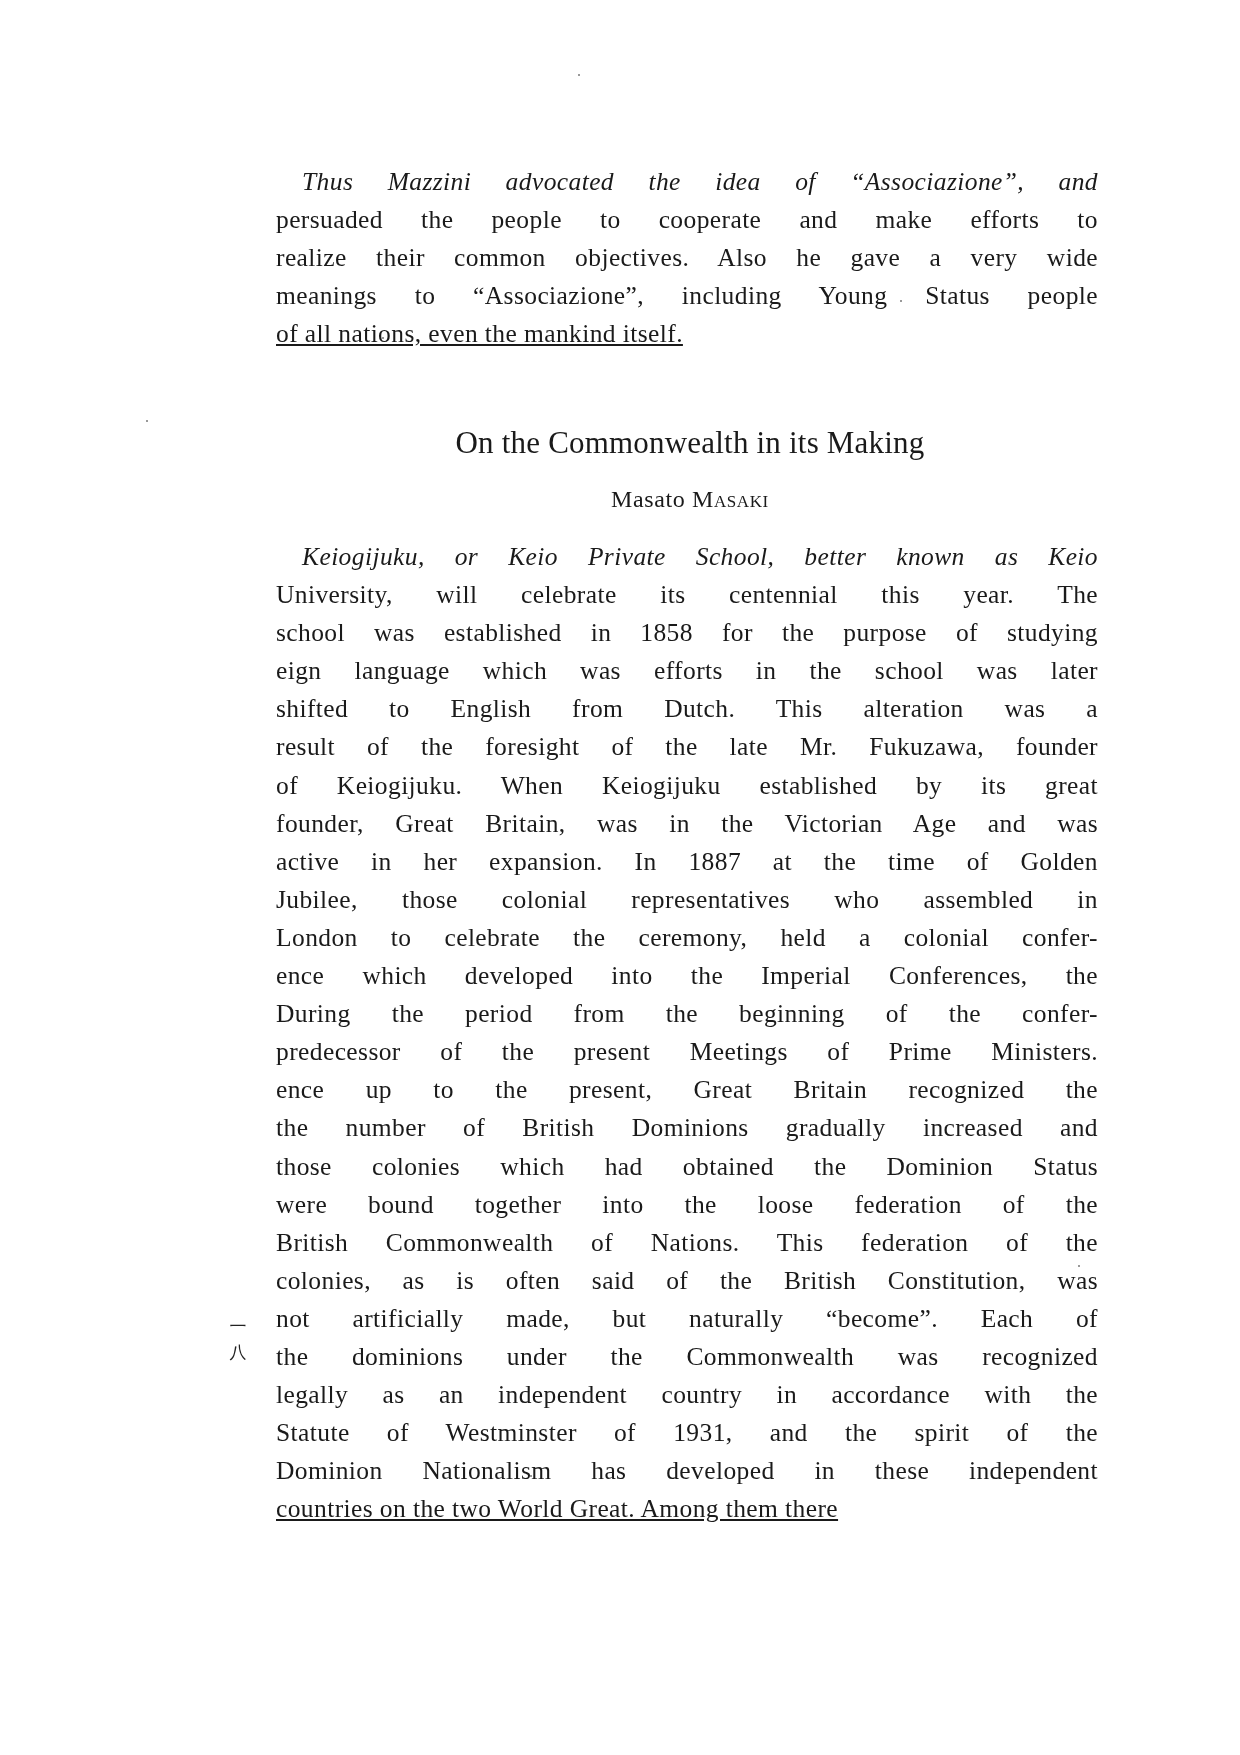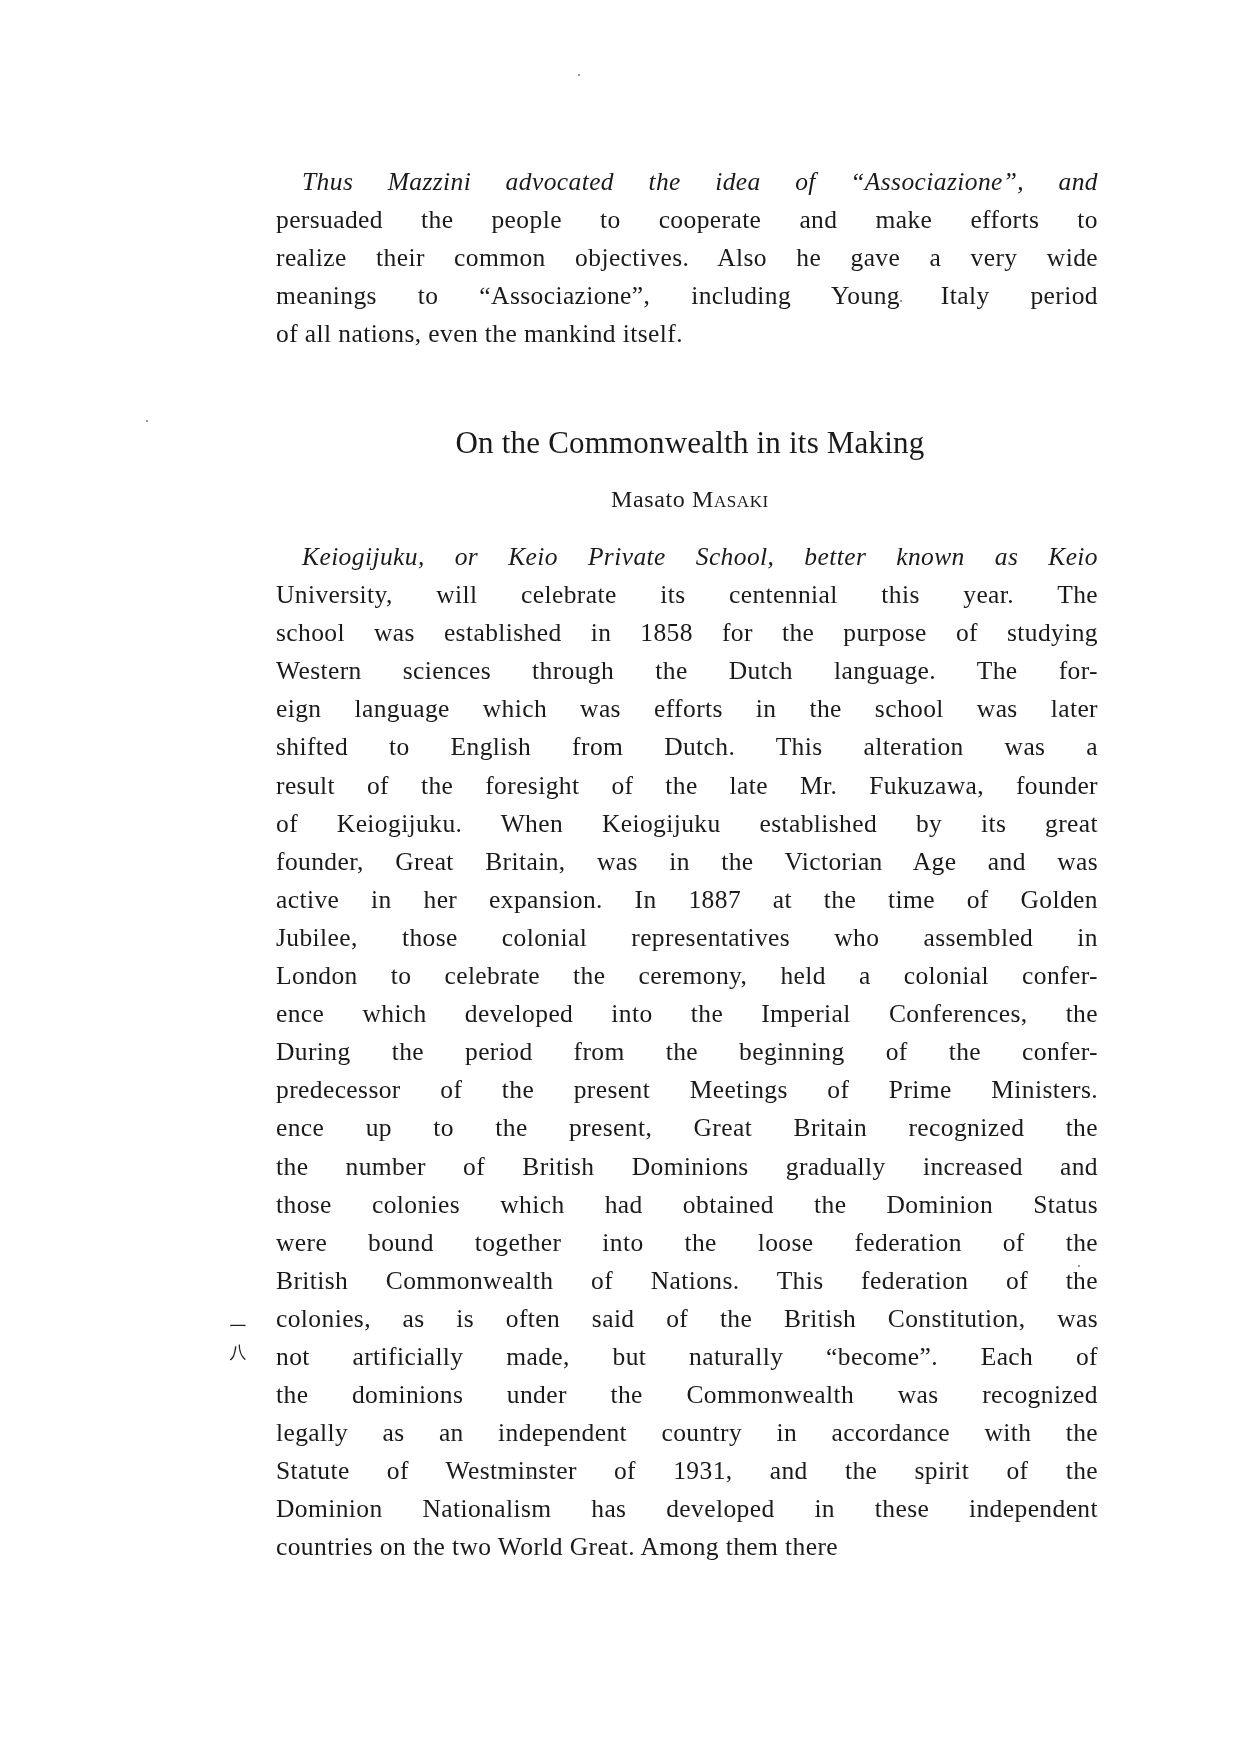--- a/index.html
+++ b/index.html
@@ -31,20 +31,21 @@
     }
     .text-block .line {
       display: block;
       text-align: justify;
       text-align-last: justify;
       white-space: nowrap;
       height: 38.1px;
     }
     .text-block .line.last {
       text-align-last: left;
+      text-decoration: underline;
     }
     .text-block .line.indent {
       padding-left: 26px;
       font-style: italic;
     }
     #intro-para { top: 163px; }
     #article-title {
       position: absolute;
       top: 425px;
       left: 0;
@@ -87,36 +88,35 @@
   </style>
 </head>
 <body>
 
 <div class="page">
 
   <div id="intro-para" class="text-block">
       <span class="line indent">Thus Mazzini advocated the idea of “Associazione”, and</span>
       <span class="line">persuaded the people to cooperate and make efforts to</span>
       <span class="line">realize their common objectives. Also he gave a very wide</span>
-      <span class="line">meanings to “Associazione”, including Young Italy period</span>
+      <span class="line">meanings to “Associazione”, including Young Status people</span>
       <span class="line last">of all nations, even the mankind itself.</span>
     </div>
 
   <div id="article-title">On the Commonwealth in its Making</div>
 
   <div id="author">
     <span>Masato</span>
     <span class="sc">Masaki</span>
   </div>
 
   <div id="body-para" class="text-block">
       <span class="line indent">Keiogijuku, or Keio Private School, better known as Keio</span>
       <span class="line">University, will celebrate its centennial this year. The</span>
       <span class="line">school was established in 1858 for the purpose of studying</span>
-      <span class="line">Western sciences through the Dutch language. The for-</span>
       <span class="line">eign language which was efforts in the school was later</span>
       <span class="line">shifted to English from Dutch. This alteration was a</span>
       <span class="line">result of the foresight of the late Mr. Fukuzawa, founder</span>
       <span class="line">of Keiogijuku. When Keiogijuku established by its great</span>
       <span class="line">founder, Great Britain, was in the Victorian Age and was</span>
       <span class="line">active in her expansion. In 1887 at the time of Golden</span>
       <span class="line">Jubilee, those colonial representatives who assembled in</span>
       <span class="line">London to celebrate the ceremony, held a colonial confer-</span>
       <span class="line">ence which developed into the Imperial Conferences, the</span>
       <span class="line">During the period from the beginning of the confer-</span>

